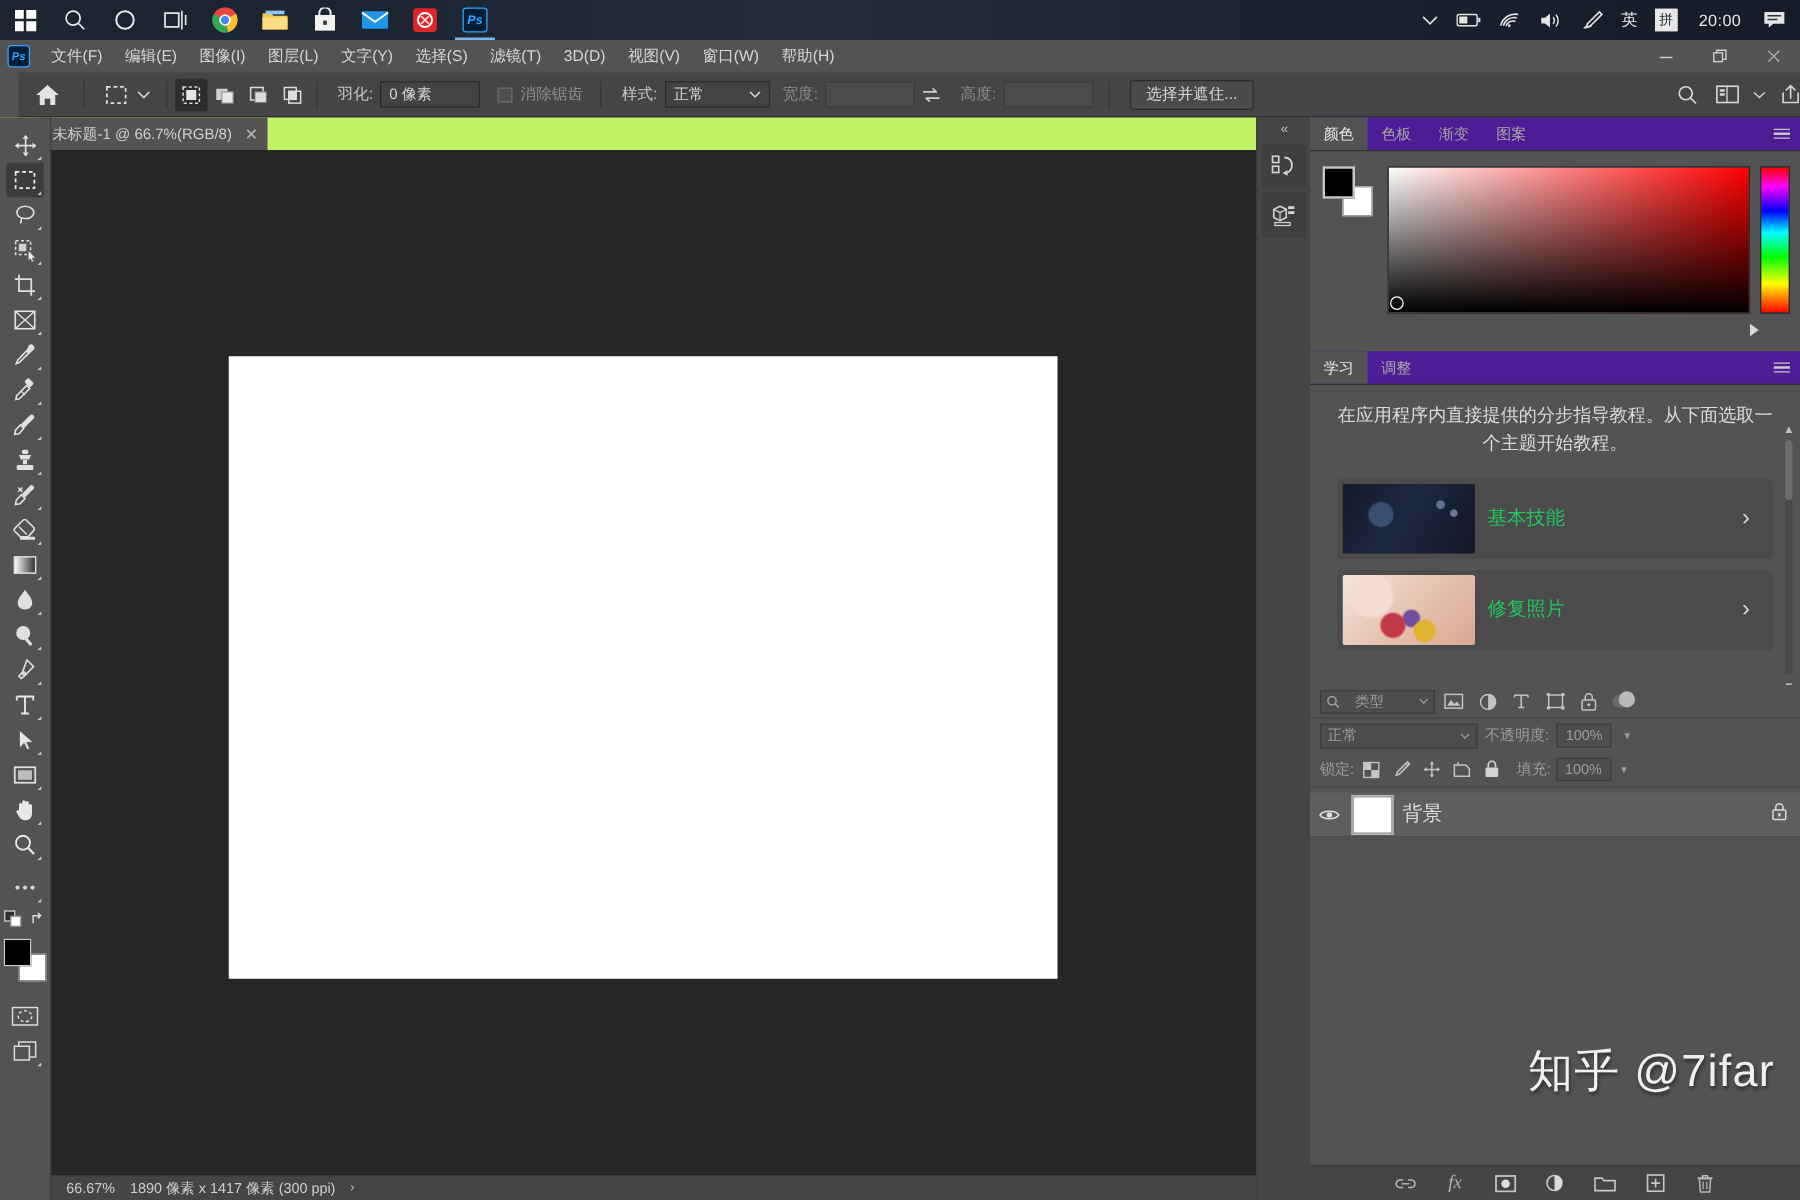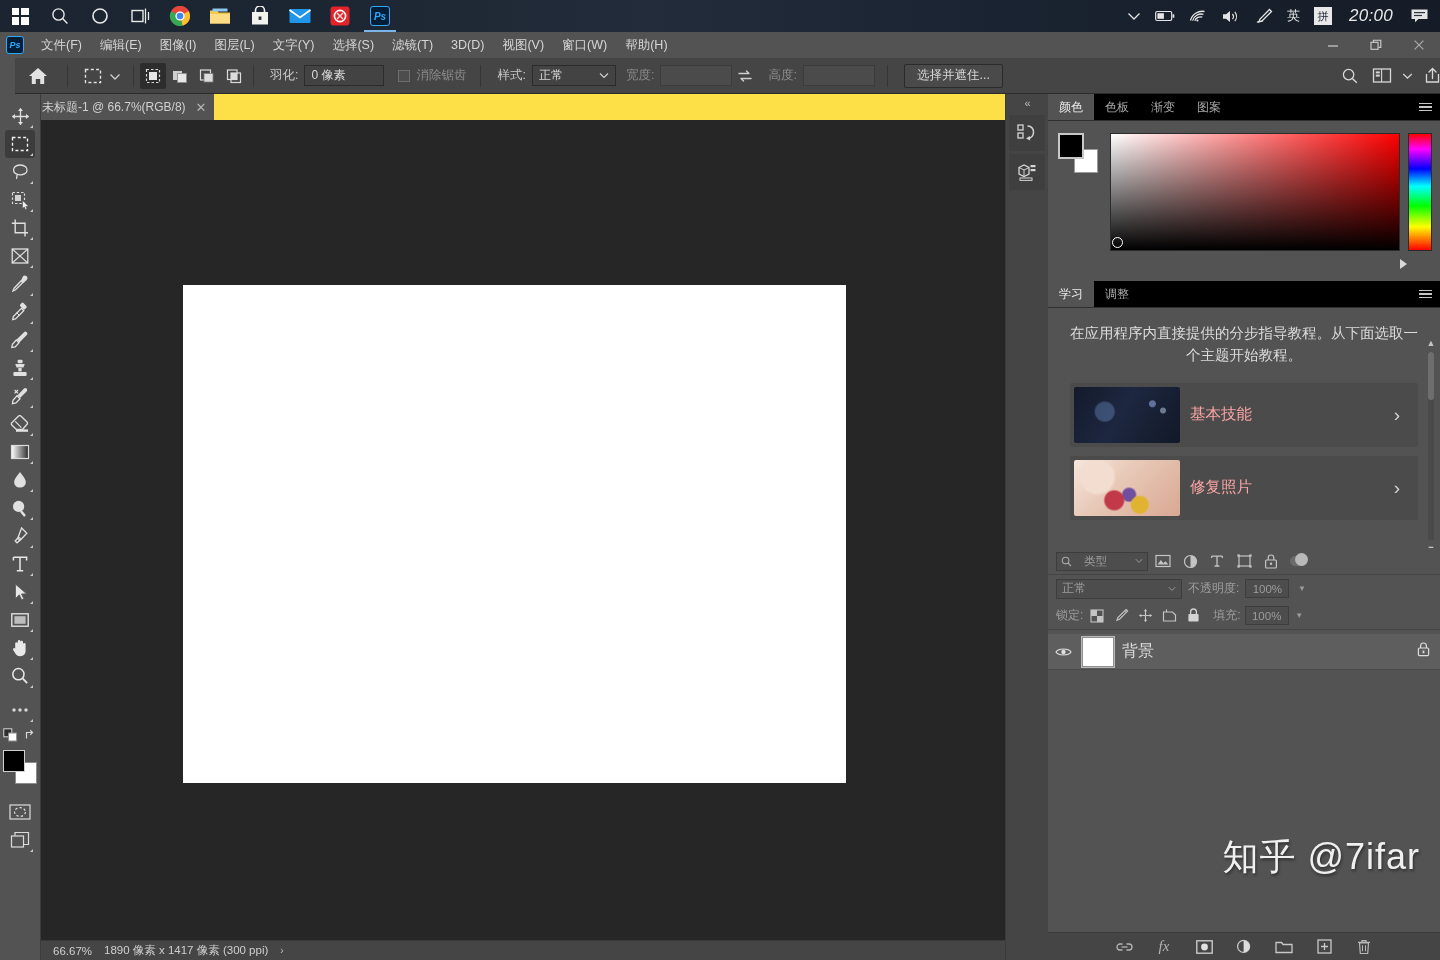--- a/index.html
+++ b/index.html
@@ -20,21 +20,21 @@
   }
   .tb-left { display: flex; align-items: center; height: 32px; }
   .tb-item {
     width: 40px; height: 32px; display: flex; align-items: center; justify-content: center;
     position: relative;
   }
   .tb-item svg { display: block; }
   .tb-right { margin-left: auto; display: flex; align-items: center; height: 32px; padding-right: 4px; }
   .tr-item { height: 32px; display: flex; align-items: center; justify-content: center; padding: 0 7px; color: #e8e8e8; font-size: 12px; }
   .tr-item.text { font-size: 13px; }
-  .tr-item.time { font-size: 17px; letter-spacing: .3px; padding: 0 10px; font-style: italic; }
+  .tr-item.time { font-size: 13px; letter-spacing: .3px; padding: 0 10px; }
   .win-logo { display: grid; grid-template-columns: 1fr 1fr; grid-template-rows: 1fr 1fr; gap: 2px; width: 17px; height: 17px; }
   .win-logo i { background: #ffffff; display: block; }
   .ps-task {
     width: 20px; height: 20px; border: 1px solid #31a8ff; border-radius: 3px;
     background: #001e36; color: #31a8ff; font-size: 10px; font-weight: bold;
     display: flex; align-items: center; justify-content: center; font-style: italic;
   }
   .tb-item.active::after {
     content: ""; position: absolute; bottom: 0; left: 4px; right: 4px; height: 2px; background: #7ab6e8;
   }
@@ -95,21 +95,21 @@
     height: 24px; border: 1px solid #2b2b2b; background: #4a4a4a; color: #d8d8d8;
     font-size: 12.5px; display: flex; align-items: center; padding: 0 12px; border-radius: 2px;
     margin-left: 10px;
   }
   .ob-right { margin-left: auto; display: flex; align-items: center; gap: 2px; padding-right: 8px; }
   .ob-ricon { width: 30px; height: 30px; display: flex; align-items: center; justify-content: center; }
 
   
   .tabbar {
     position: absolute; left: 0; top: 94px; width: 1005px; height: 26px;
-    background: #fde047;
+    background: #bef264;
     padding-left: 28px;
   }
   .doc-tab {
     position: absolute; left: 30px; top: 0; height: 26px;
     background: #535353; display: flex; align-items: center; padding: 0 8px 0 12px;
     color: #d0d0d0; font-size: 12px; gap: 10px;
   }
   .tab-close { color: #b4b4b4; font-size: 13px; line-height: 1; }
 
   
@@ -155,21 +155,21 @@
     color: #bdbdbd; font-size: 11px; letter-spacing: -1px;
   }
   .mini-item {
     width: 36px; height: 36px; margin: 3px auto 0; background: #3f3f3f; border-radius: 2px;
     display: flex; align-items: center; justify-content: center;
   }
 
   
   .rightpanels { position: absolute; left: 1048px; top: 94px; width: 392px; height: 866px; background: #454545; }
   .panel-tabs {
-    height: 27px; background: #000000; display: flex; align-items: stretch; position: relative;
+    height: 27px; background: #4c1d95; display: flex; align-items: stretch; position: relative;
     border-bottom: 1px solid #2f2f2f;
   }
   .ptab {
     padding: 0 11px; display: flex; align-items: center; font-size: 12px; color: #a8a8a8;
   }
   .ptab.active { background: #535353; color: #eaeaea; }
   .panel-menu { margin-left: auto; width: 30px; display: flex; align-items: center; justify-content: center; }
   .hamb { width: 13px; display: flex; flex-direction: column; gap: 2px; }
   .hamb i { height: 1.5px; background: #c6c6c6; display: block; }
 
@@ -210,21 +210,21 @@
       linear-gradient(120deg,#141a2b 0%, #1d2740 45%, #121826 100%);
   }
   .lc-thumb.t2 {
     background:
       radial-gradient(circle at 38% 72%, #c23a4a 0 9px, transparent 11px),
       radial-gradient(circle at 62% 80%, #e0b330 0 8px, transparent 10px),
       radial-gradient(circle at 52% 62%, #6f4fa0 0 6px, transparent 8px),
       radial-gradient(circle at 22% 30%, #f2ddd0 0 16px, transparent 19px),
       linear-gradient(135deg,#f5e6dc 0%, #e8c9b8 40%, #d9a892 100%);
   }
-  .lc-label { color: #fca5a5; font-size: 15.5px; flex: 1; }
+  .lc-label { color: #22c55e; font-size: 15.5px; flex: 1; }
   .lc-chev { color: #d4d4d4; font-size: 19px; margin-right: 18px; font-weight: 300; }
   .learn-scroll { position: absolute; right: 3px; top: 30px; bottom: 6px; width: 12px; }
   .ls-up, .ls-dn { color: #c4c4c4; font-size: 9px; text-align: center; }
   .ls-track { position: absolute; top: 14px; bottom: 14px; left: 3px; width: 6px; background: #4a4a4a; }
   .ls-thumb { position: absolute; top: 0; left: 0; width: 6px; height: 48px; background: #6e6e6e; border-radius: 3px; }
 
   
   .layers-panel { background: #535353; position: absolute; left:0; right:0; top: 454px; bottom: 0; }
   .filter-row { height: 27px; display: flex; align-items: center; padding: 0 8px; gap: 3px; border-bottom: 1px solid #454545; }
   .filter-select {

